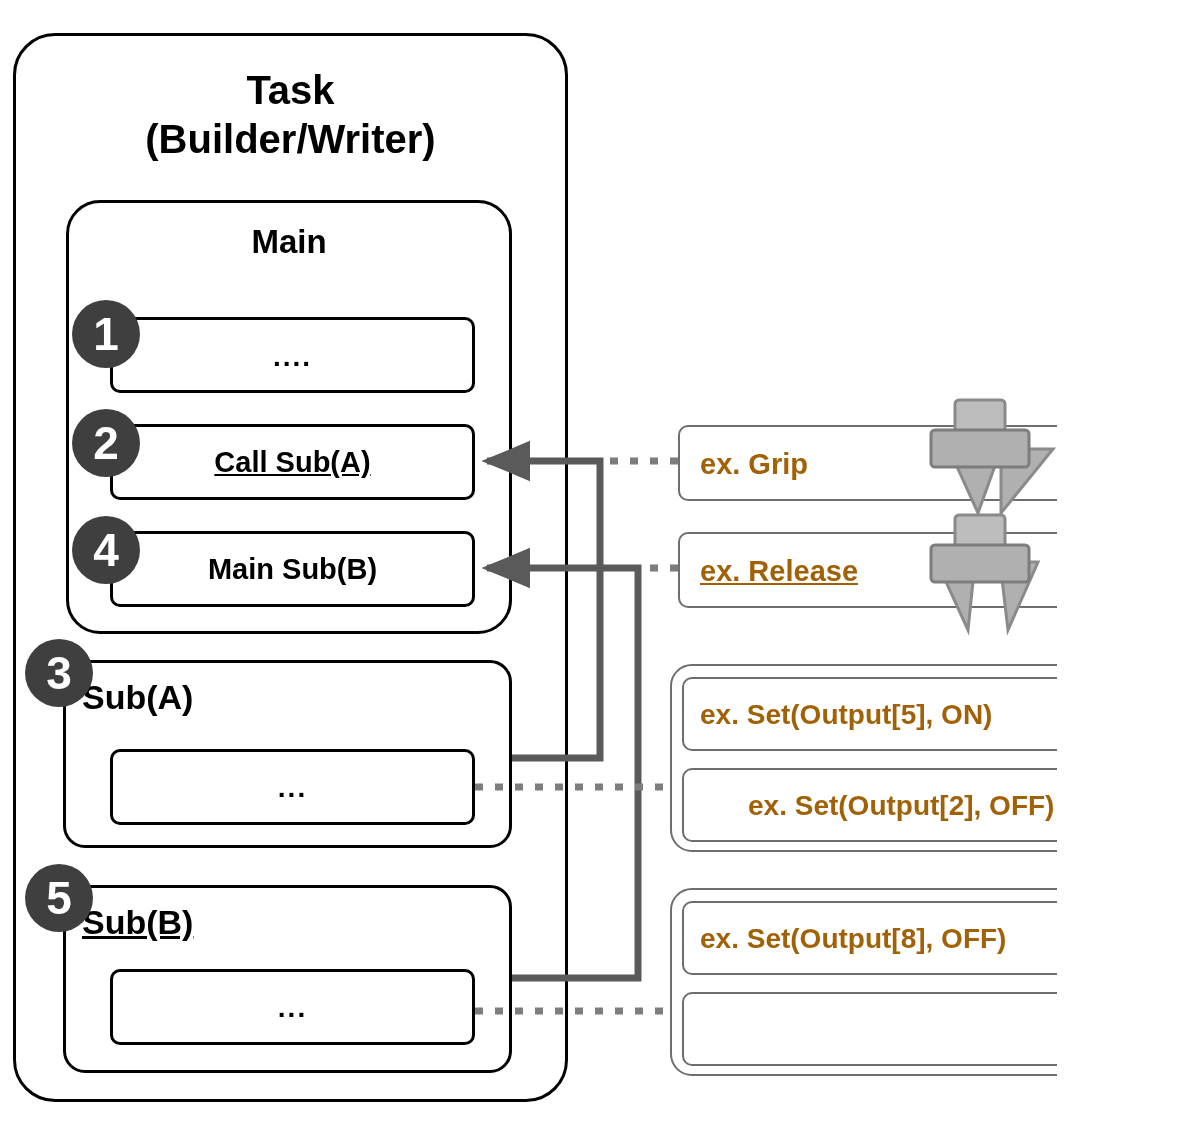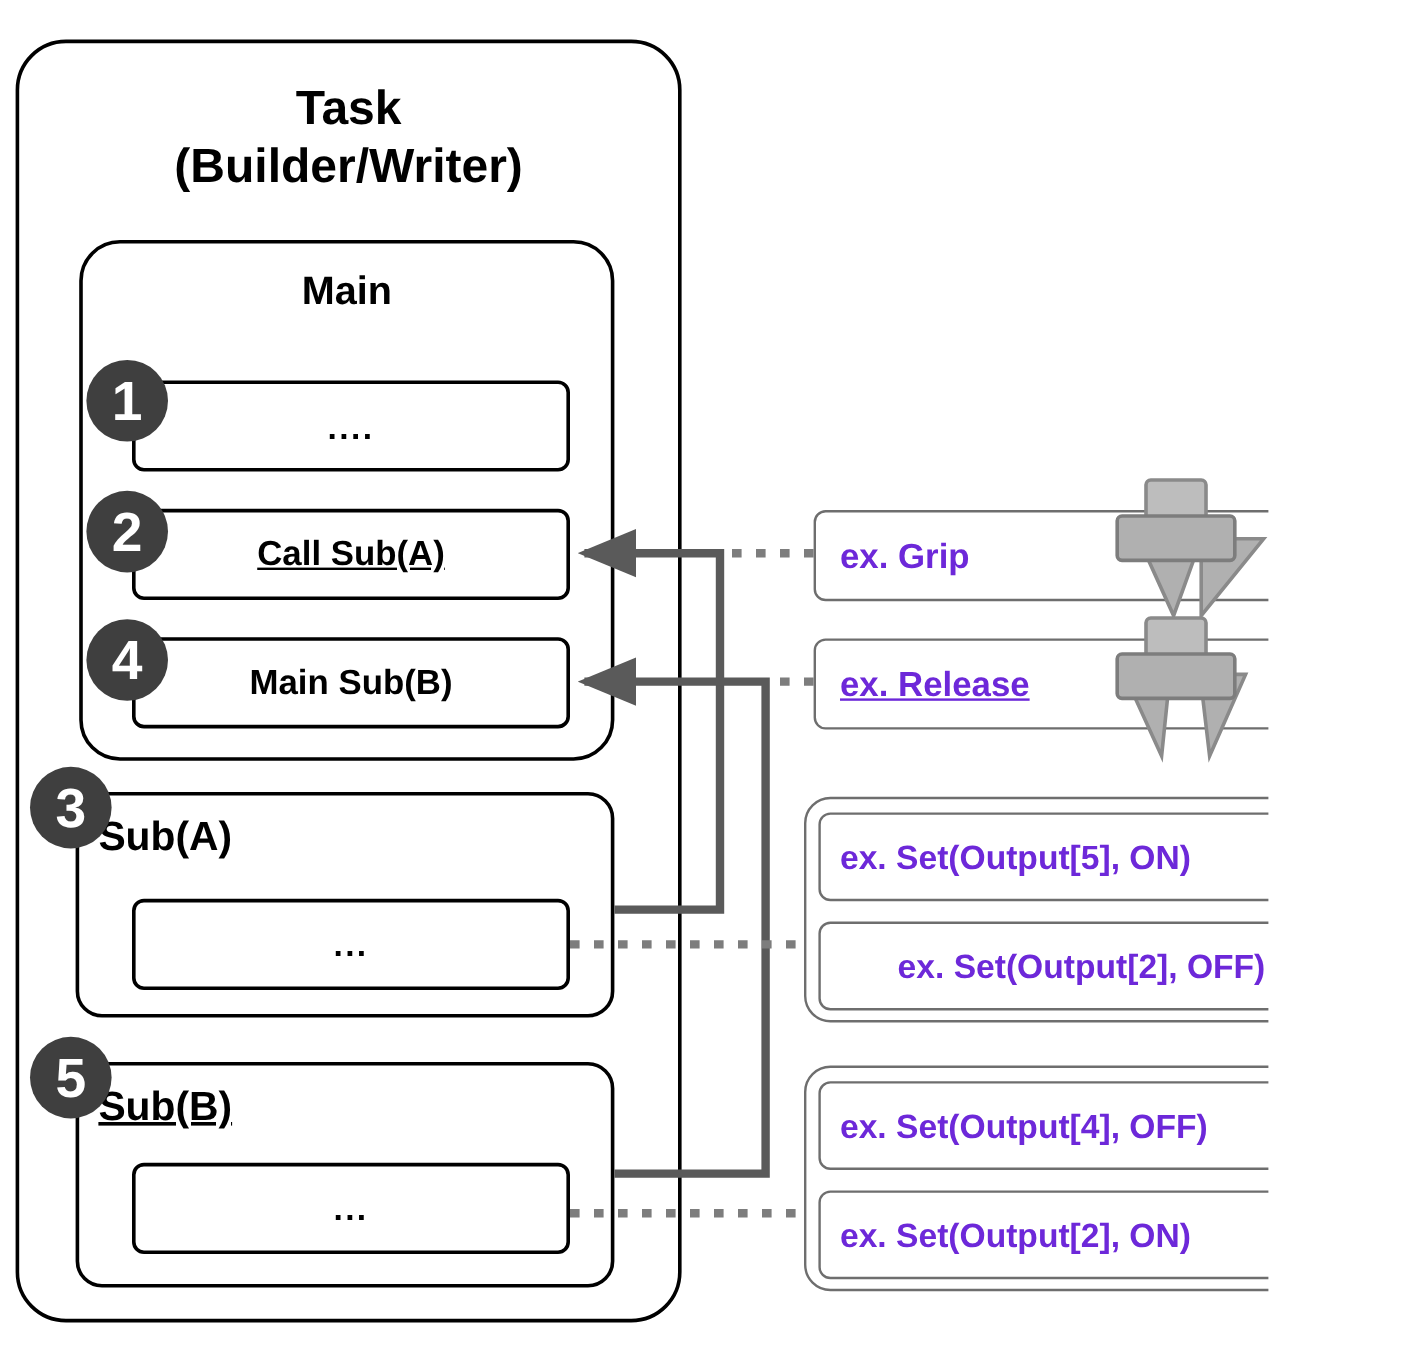--- a/index.html
+++ b/index.html
@@ -39,21 +39,21 @@
     white-space: pre-line;
   }
   .label-black {
     position: absolute;
     color: #000000;
     font-weight: bold;
     white-space: nowrap;
   }
   .label-gray {
     position: absolute;
-    color: #6d28d9;
+    color: #a16207;
     font-weight: bold;
     white-space: nowrap;
   }
   .dots {
     position: absolute;
     color: #000000;
     font-weight: bold;
     letter-spacing: 2px;
     white-space: nowrap;
   }
@@ -137,23 +137,22 @@
   <div class="label-gray" style="left:700px; top:555px; font-size:29px;text-decoration:underline;">ex. Release</div>
 
   <div class="frame frame-gray" style="left:670px; top:664px; width:462px; height:188px; border-radius:22px;"></div>
   <div class="frame frame-gray" style="left:682px; top:677px; width:436px; height:74px; border-radius:10px;"></div>
   <div class="label-gray" style="left:700px; top:699px; font-size:28px;">ex. Set(Output[5], ON)</div>
   <div class="frame frame-gray" style="left:682px; top:768px; width:436px; height:74px; border-radius:10px;"></div>
   <div class="label-gray" style="left:700px; top:790px; font-size:28px;margin-left:48px;">ex. Set(Output[2], OFF)</div>
 
   <div class="frame frame-gray" style="left:670px; top:888px; width:462px; height:188px; border-radius:22px;"></div>
   <div class="frame frame-gray" style="left:682px; top:901px; width:436px; height:74px; border-radius:10px;"></div>
-  <div class="label-gray" style="left:700px; top:923px; font-size:28px;">ex. Set(Output[4], OFF)</div>
+  <div class="label-gray" style="left:700px; top:923px; font-size:28px;">ex. Set(Output[8], OFF)</div>
   <div class="frame frame-gray" style="left:682px; top:992px; width:436px; height:74px; border-radius:10px;"></div>
-  <div class="label-gray" style="left:700px; top:1014px; font-size:28px;">ex. Set(Output[2], ON)</div>
 
   <svg id="overlay" viewBox="0 0 1185 1126">
     <defs>
       <marker id="arrowhead" markerWidth="7" markerHeight="7" refX="6.2" refY="3.5" orient="auto" markerUnits="strokeWidth">
         <polygon points="0 0.6, 7 3.5, 0 6.4" fill="#5a5a5a"></polygon>
       </marker>
     </defs>
 
     <path d="M 512 758 L 600 758 L 600 461 L 487 461" fill="none" stroke="#5a5a5a" stroke-width="7" marker-end="url(#arrowhead)"></path>
 

